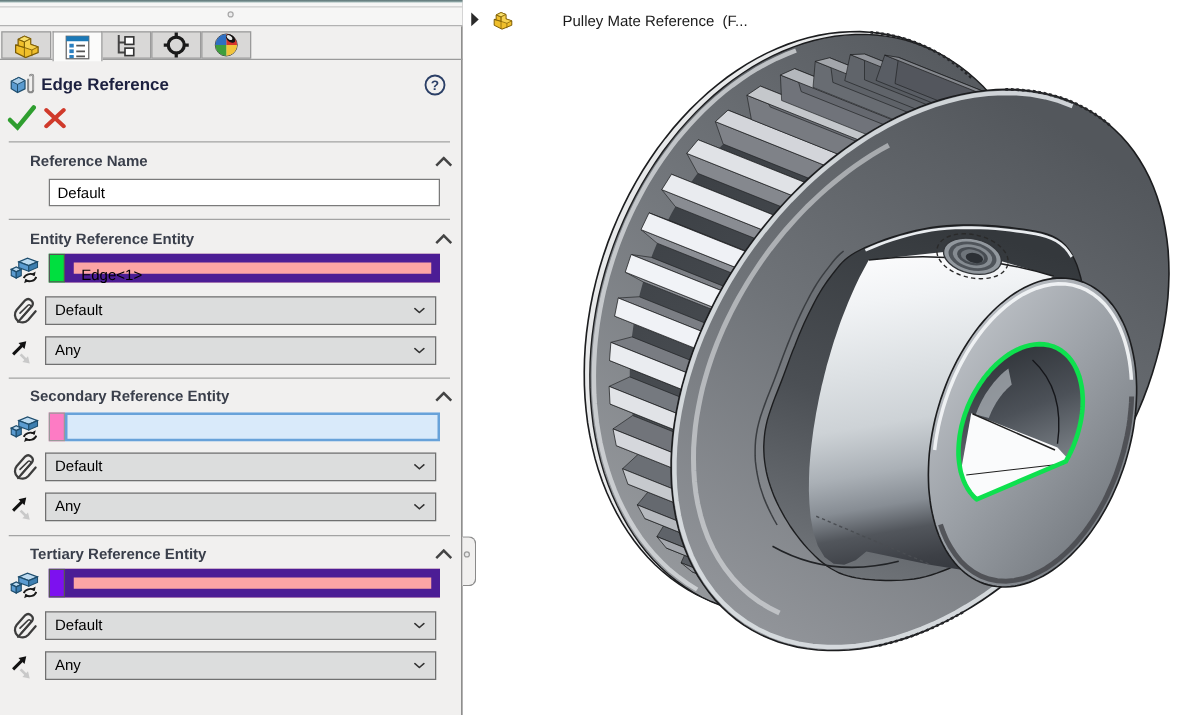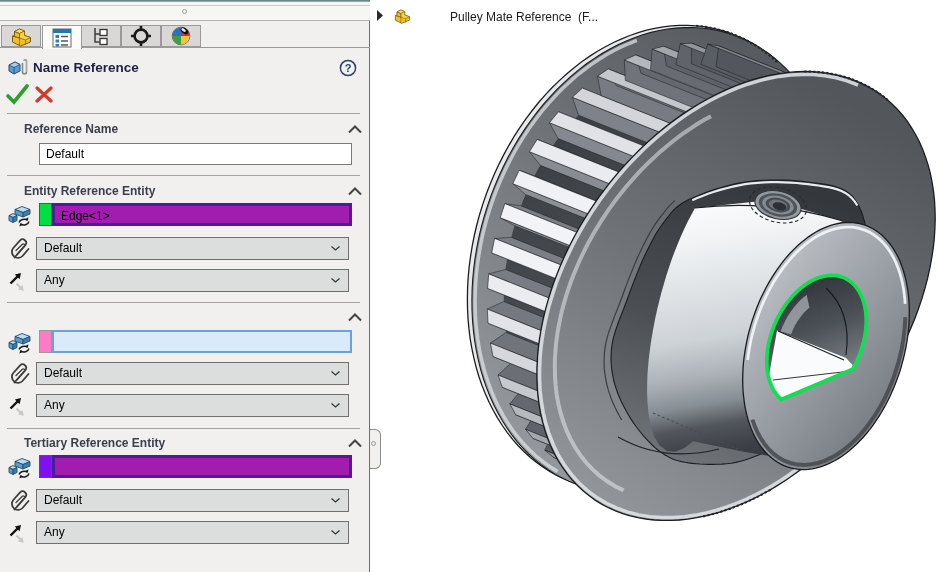--- a/index.html
+++ b/index.html
@@ -23,21 +23,21 @@
 #okrow { position:absolute; left:0; top:82px; width:370px; height:26px; }
 .sep { position:absolute; left:7px; width:353px; height:1px; background:#a3a3a3; }
 .hdr { position:absolute; left:24px; font-size:12px; font-weight:bold; color:#3a3f4b; }
 .caret { position:absolute; left:348px; width:14px; height:9px; }
 .input { position:absolute; background:#fff; border:1px solid #7a7a7a; font-size:12px;
   color:#000; padding-left:6px; line-height:20px; }
 .combo { position:absolute; left:36px; width:313px; height:23px; background:#dcdddd;
   border:1px solid #707070; font-size:12px; color:#000; padding-left:7px; line-height:21px; }
 .chev { position:absolute; right:8px; top:8px; width:9px; height:5px; }
 .swatch { position:absolute; left:39px; width:13px; height:23px; }
-.field { position:absolute; left:52px; width:300px; height:23px; background:#a21caf; border:3px solid #4c1d95;
+.field { position:absolute; left:52px; width:300px; height:23px; background:#fca5a5; border:7px solid #4c1d95;
   font-size:12px; color:#000; padding-left:6px; line-height:21px; }
 .icn { position:absolute; left:7px; width:26px; height:24px; }
 #flyout { position:absolute; left:370px; top:429px; width:11px; height:40px; background:#f1f0ef;
   border:1px solid #8a8a8a; border-left:none; border-radius:0 6px 6px 0; z-index:11; }
 #flyout .dot { position:absolute; left:1px; top:11px; width:5px; height:5px; border-radius:50%;
   border:1px solid #9b9b9b; background:#ebebeb; }
 #tree { position:absolute; left:371px; top:4px; z-index:5; width:570px; height:24px; }
 #tree .label { position:absolute; left:45px; top:6px; font-size:12px; color:#1a1a1a;margin-left:34px; }
 </style></head><body>
 <div id="gfx"><svg width="944" height="572" viewBox="0 0 944 572">
@@ -252,21 +252,21 @@
       </div>
   </div>
   <div id="title">
     <svg style="position:absolute;left:7px;top:10px" width="26" height="21" viewBox="0 0 26 21">
       <path d="M2 7 L8 4 L13 6.5 L13 13 L7 16 L2 13 Z" fill="#5b9bd0" stroke="#1f4e6e" stroke-width="1"></path>
       <path d="M2 7 L8 4 L13 6.5 L7 9.5 Z" fill="#a8cce8" stroke="#1f4e6e" stroke-width="0.8"></path>
       <path d="M7 9.5 L7 16" stroke="#1f4e6e" stroke-width="0.8"></path>
       <path d="M17 3 C17 1.5 19.5 1.5 19.5 3 L19.5 14 C19.5 16.5 15.5 16.5 15.5 14 L15.5 5" fill="none" stroke="#888" stroke-width="1.6"></path>
       <path d="M17 3 C17 1.5 19.5 1.5 19.5 3 L19.5 14" fill="none" stroke="#bbb" stroke-width="0.7"></path>
     </svg>
-    <div class="txt">Name Reference</div>
+    <div class="txt">Edge Reference</div>
     <svg style="position:absolute;left:339px;top:11px" width="18" height="18" viewBox="0 0 18 18">
       <circle cx="9" cy="9" r="7.6" fill="none" stroke="#2b3f66" stroke-width="1.5"></circle>
       <text x="9" y="13" font-size="11" font-weight="bold" fill="#2b3f66" text-anchor="middle" font-family="Liberation Sans">?</text>
     </svg>
   </div>
   <div id="okrow">
     <svg style="position:absolute;left:6px;top:2px" width="23" height="21" viewBox="0 0 23 21">
       <path d="M2 12 L8 18 L21 2" fill="none" stroke="#2f9e2f" stroke-width="3.6" stroke-linecap="round"></path>
     </svg>
     <svg style="position:absolute;left:35px;top:4px" width="18" height="17" viewBox="0 0 18 17">
@@ -298,20 +298,21 @@
         <path d="M0.5 0.5 L4.5 4 L8.5 0.5" fill="none" stroke="#333" stroke-width="1.2"></path>
       </svg></div>
   <svg class="icn" style="top:269px" viewBox="0 0 26 24">
       <use href="#arricon"></use>
     </svg>
   <div class="combo" style="top:269px">Any<svg class="chev" viewBox="0 0 9 5">
         <path d="M0.5 0.5 L4.5 4 L8.5 0.5" fill="none" stroke="#333" stroke-width="1.2"></path>
       </svg></div>
 
   <div class="sep" style="top:302px"></div>
+  <div class="hdr" style="top:310px">Secondary Reference Entity</div>
   <svg class="caret" style="top:313px" viewBox="0 0 14 9">
       <path d="M1 7.5 L7 1.5 L13 7.5" fill="none" stroke="#444" stroke-width="2"></path>
     </svg>
   <svg class="icn" style="top:330px" viewBox="0 0 26 24">
       <use href="#selicon"></use>
     </svg>
   <div class="swatch" style="top:330px;background:#fd7bc4;border:1px solid #999"></div>
   <div class="field" style="top:330px;background:#d9eafa;border:2px solid #68a2d9"></div>
   <svg class="icn" style="top:362px" viewBox="0 0 26 24">
       <use href="#clipicon"></use>

